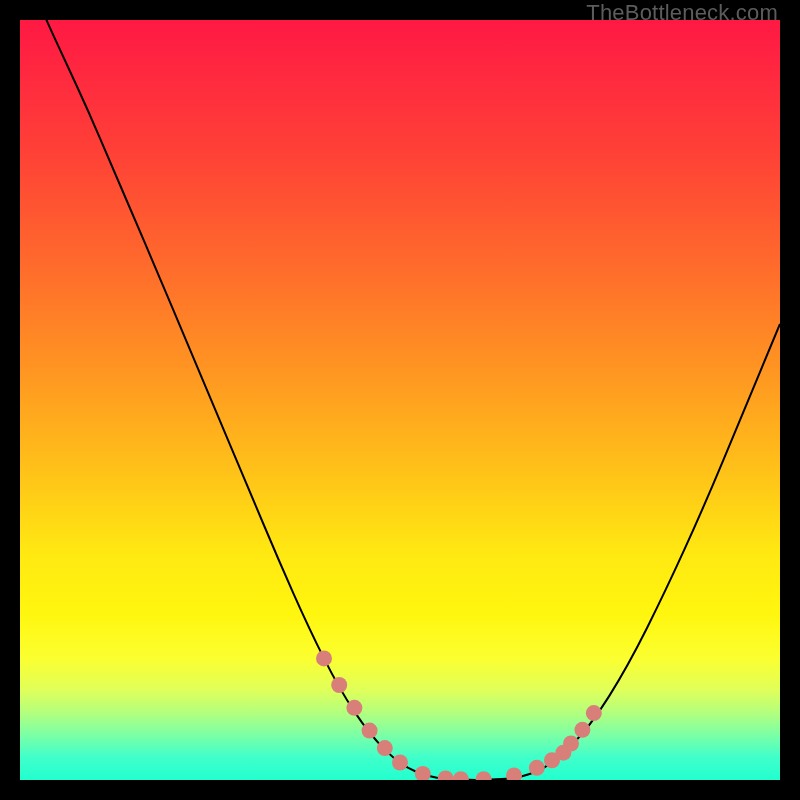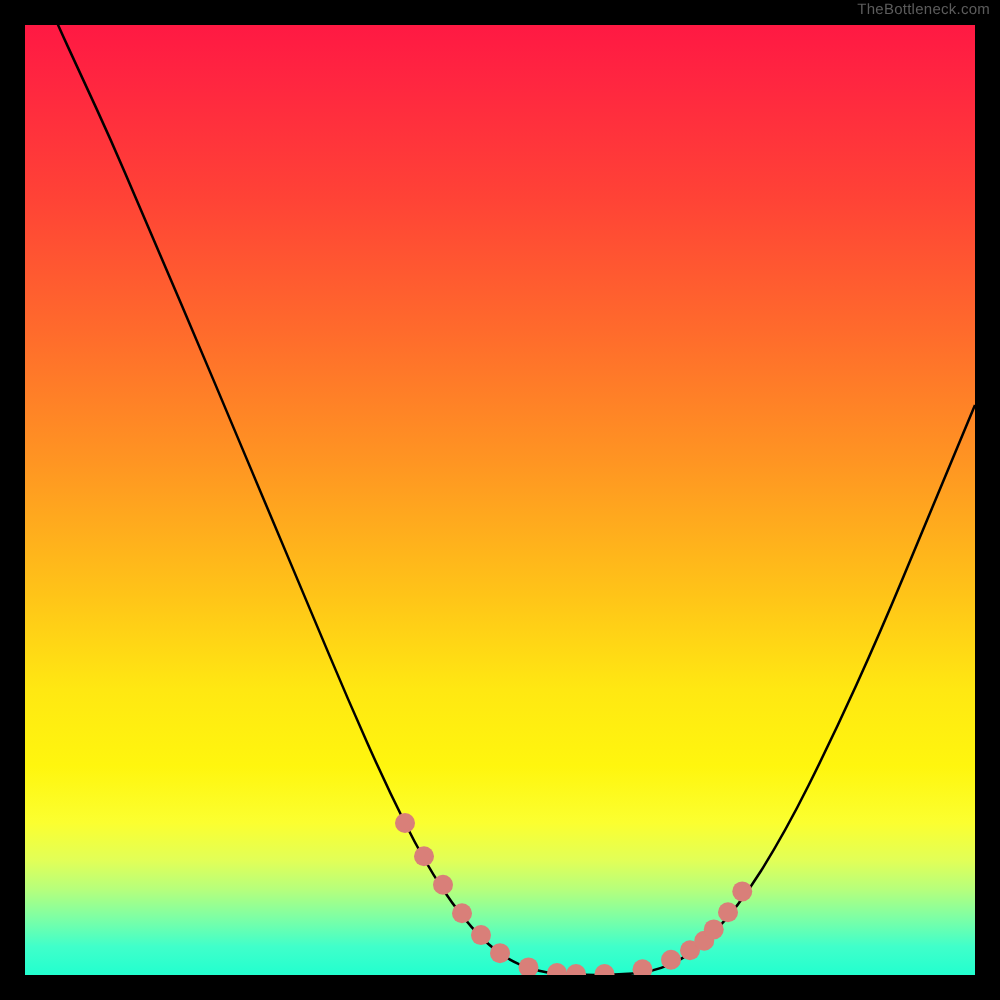--- a/index.html
+++ b/index.html
@@ -53,23 +53,23 @@
   .curve-svg {
     position: absolute;
     left: 0;
     top: 0;
     width: 760px;
     height: 760px;
   }
   .watermark {
     position: absolute;
     top: 0px;
-    right: 8px;
+    right: 22px;
     color: #5c5c5c;
-    font-size: 12px;
+    font-size: 22px;
     font-weight: 400;
     letter-spacing: 0.2px;
   }
 </style>
 </head>
 <body>
 
 <div class="frame">
   <div class="plot-area">
     <div class="gradient-bg"></div>

